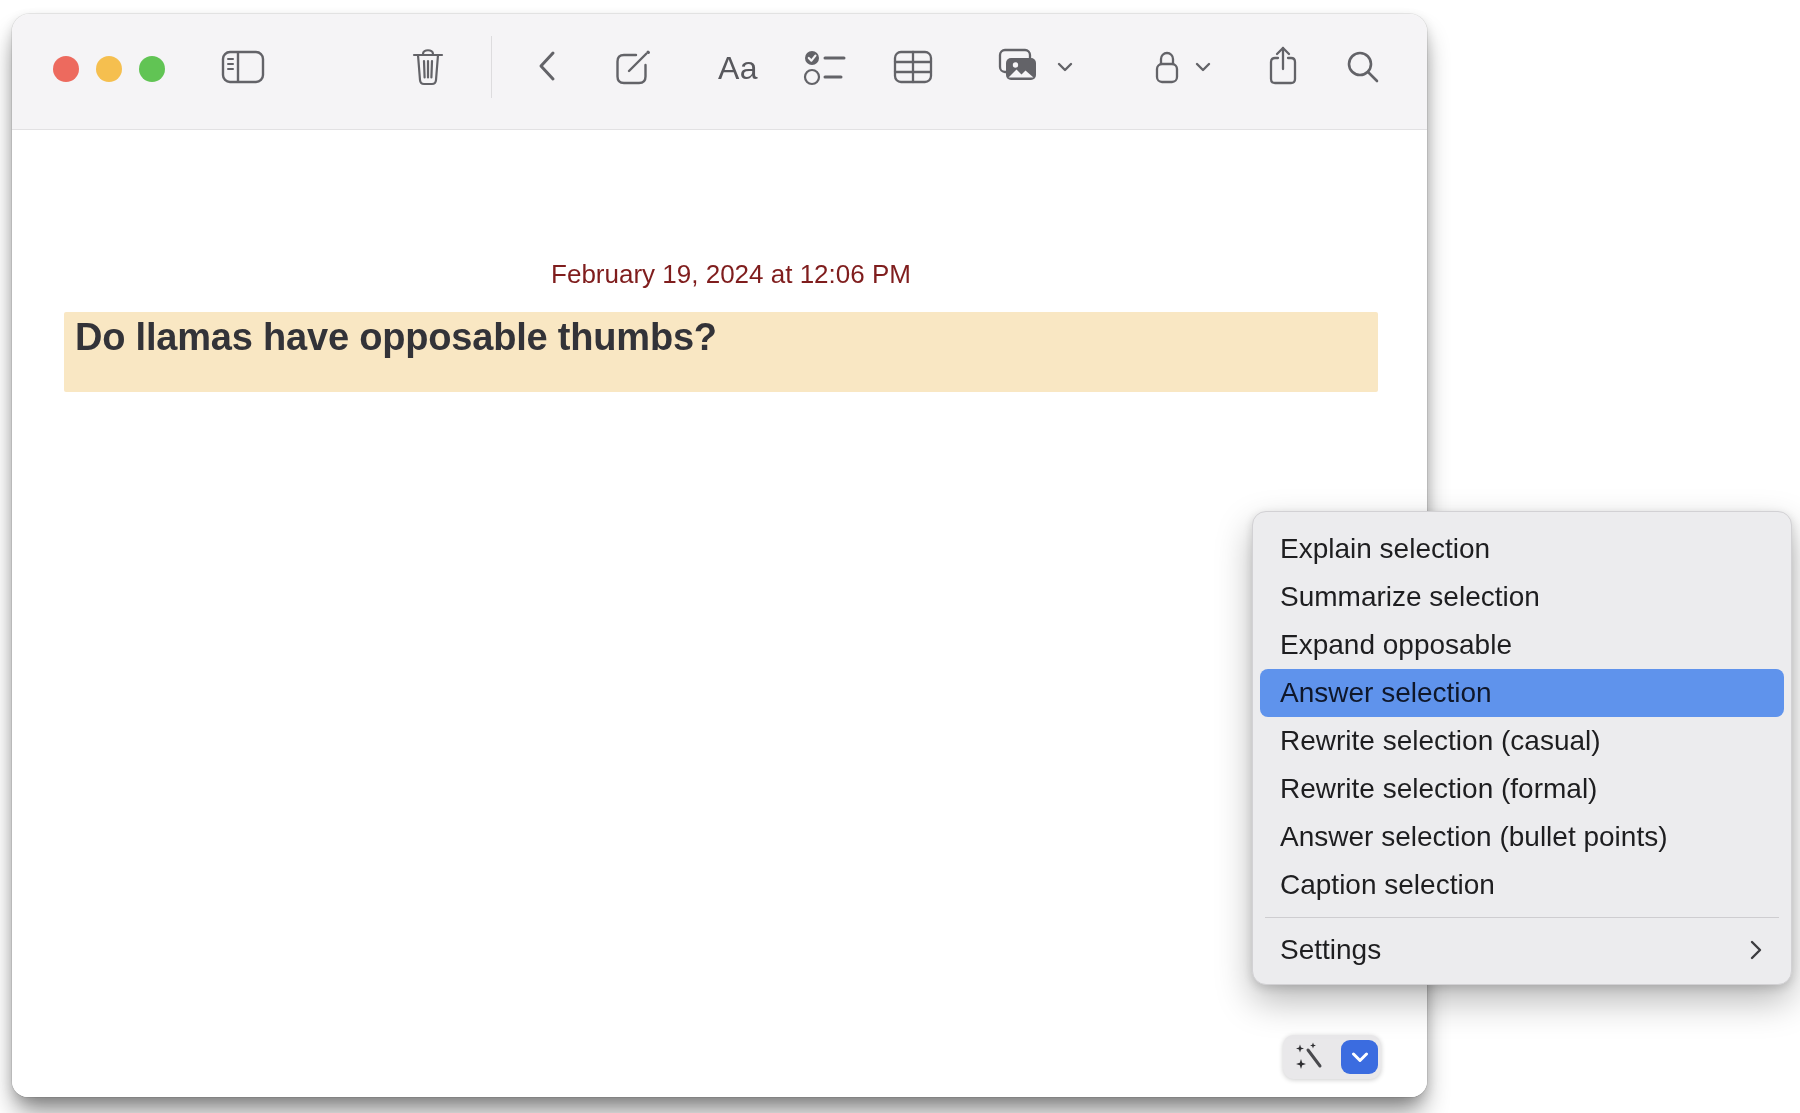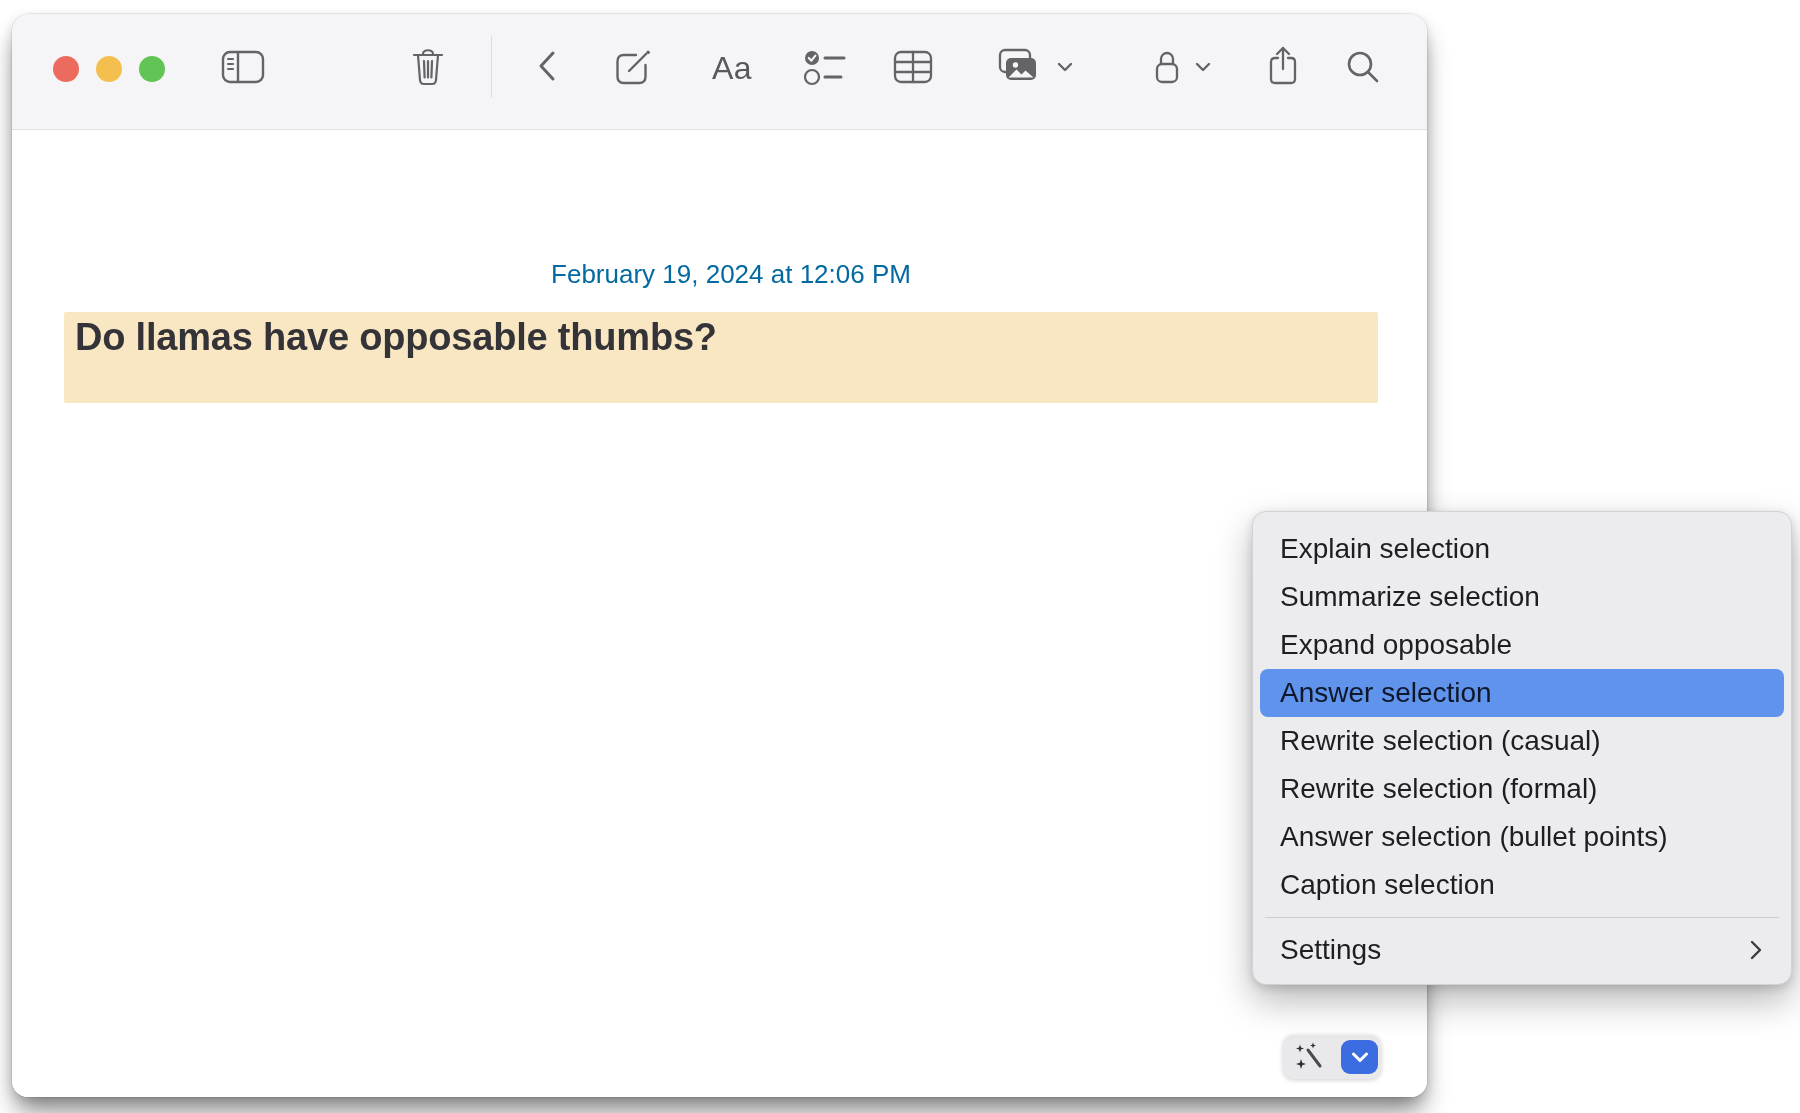--- a/index.html
+++ b/index.html
@@ -32,48 +32,48 @@
     border-radius: 18px 18px 0 0;
   }
 
   .traffic { position: absolute; width: 26px; height: 26px; border-radius: 50%; top: 42px; }
   .traffic.red    { left: 41px;  background: var(--traffic-red, #ed6a5e); }
   .traffic.yellow { left: 84px;  background: var(--traffic-yellow, #f5bf4f); }
   .traffic.green  { left: 127px; background: var(--traffic-green, #61c454); }
 
   .tool-btn {
     position: absolute;
-    display: flex; align-items: center; justify-content: flex-start;
+    display: flex; align-items: center; justify-content: center;
     cursor: default;
   }
   .tool-btn svg { display: block; }
   .icon-stroke { stroke: #636368; fill: none; stroke-linecap: round; stroke-linejoin: round; }
 
   .toolbar-divider {
     position: absolute; left: 479px; top: 22px;
     width: 1px; height: 62px; background: #dddcde;
   }
 
   .format-label {
     font-size: 32px; color: #58585d; letter-spacing: 0.5px;
   }
 
   
   .note-body { position: absolute; left: 0; top: 117px; right: 0; bottom: 0; background: #fff; border-radius: 0 0 16px 16px; }
 
   .date-line {
     position: absolute; left: 0; right: 0; top: 128px;
     text-align: center;
-    font-size: 26px; color: #0369a1; margin-left: 23px;
+    font-size: 26px; color: #7f1d1d; margin-left: 23px;
   }
 
   .title-highlight {
     position: absolute;
     left: 52px; top: 181px;
-    width: 1314px; height: 91px;
+    width: 1314px; height: 80px;
     background: var(--title-highlight, #f9e7c3);
     border-radius: 2px;
   }
   .note-title {
     padding: 4px 0 0 11px;
     font-size: 38px; font-weight: bold;
     color: #333338; letter-spacing: -0.2px;
   }
 
   

